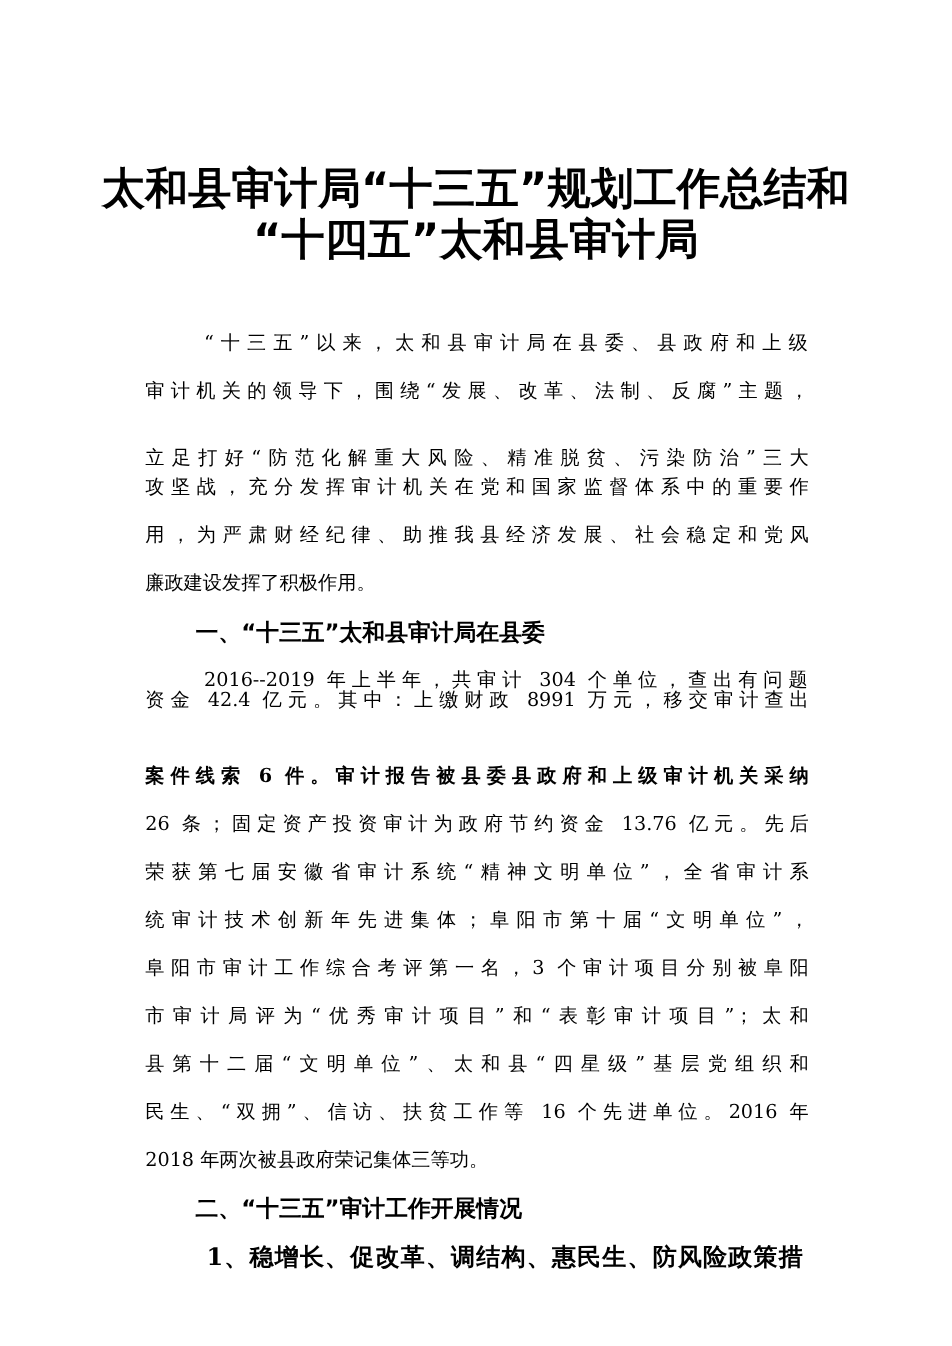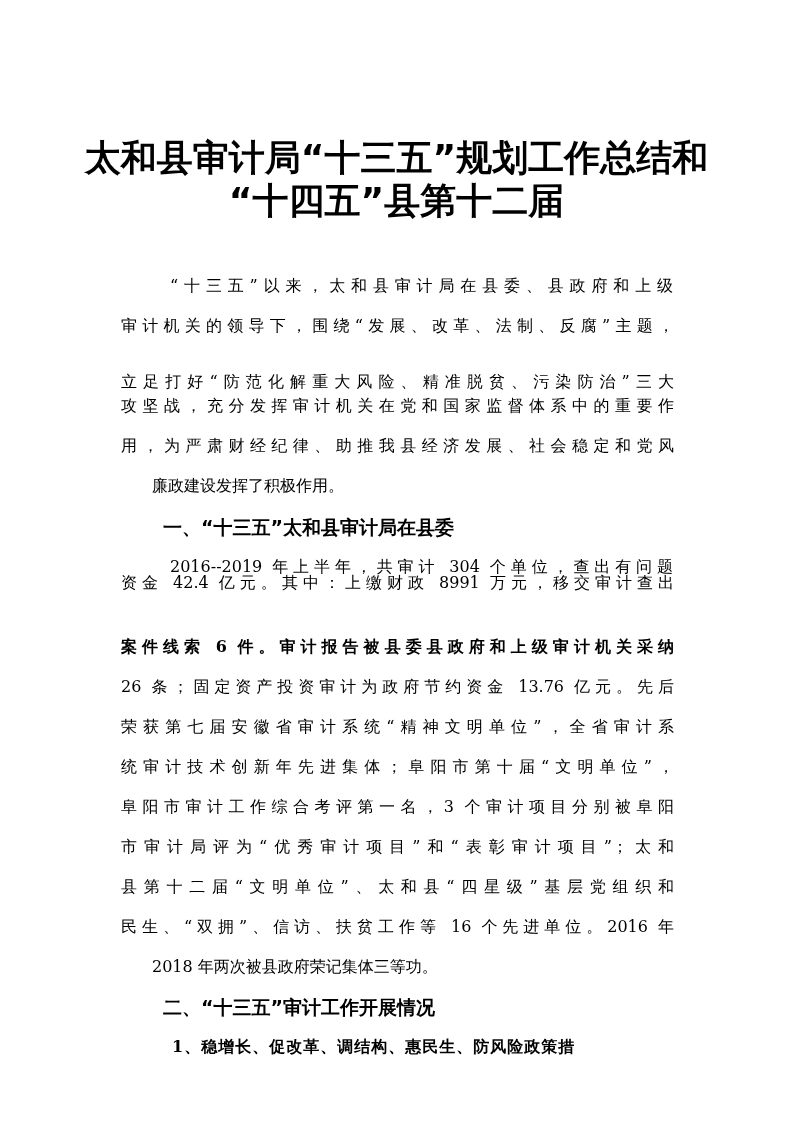--- a/index.html
+++ b/index.html
@@ -7,28 +7,28 @@
          font-family: "DejaVu Serif", "Liberation Serif", serif; color:#000; }
   .title { position:absolute; left:0; width:793px; text-align:center;
            font-family:"DejaVu Sans", "Liberation Sans", sans-serif; font-weight:bold;
            font-size:36px; line-height:40px; letter-spacing:0px; }
   .t1 { top:138px; }
   .t2 { top:181px; }
   .line { position:absolute; left:121px; width:553px; font-size:16px; line-height:40px;
           white-space:nowrap; text-align:justify; text-align-last:justify; }
   .h { position:absolute; font-family:"DejaVu Sans", "Liberation Sans", sans-serif;
        font-weight:bold; font-size:19px; line-height:40px; white-space:nowrap; }
-  .last { text-align-last:left;margin-left:31px; }
+  .last { text-align-last:left; }
 </style>
 </head>
 <body>
 
 <div>
   <div class="title t1">太和县审计局“十三五”规划工作总结和</div>
-  <div class="title t2">“十四五”县第十二届</div>
+  <div class="title t2">“十四五”太和县审计局</div>
 
   <div>
     <div class="line" style="top:266px; left:170px; width:503px;">“十三五”以来，太和县审计局在县委、县政府和上级</div>
     <div class="line" style="top:306px;">审计机关的领导下，围绕“发展、改革、法制、反腐”主题，</div>
     <div class="line" style="top:346px;margin-top:16px;">立足打好“防范化解重大风险、精准脱贫、污染防治”三大</div>
     <div class="line" style="top:386px;">攻坚战，充分发挥审计机关在党和国家监督体系中的重要作</div>
     <div class="line" style="top:426px;">用，为严肃财经纪律、助推我县经济发展、社会稳定和党风</div>
     <div class="line last" style="top:466px;">廉政建设发挥了积极作用。</div>
   </div>
 
@@ -42,14 +42,14 @@
     <div class="line" style="top:707px;">荣获第七届安徽省审计系统“精神文明单位”，全省审计系</div>
     <div class="line" style="top:747px;">统审计技术创新年先进集体；阜阳市第十届“文明单位”，</div>
     <div class="line" style="top:787px;">阜阳市审计工作综合考评第一名，3 个审计项目分别被阜阳</div>
     <div class="line" style="top:827px;">市审计局评为“优秀审计项目”和“表彰审计项目”；太和</div>
     <div class="line" style="top:867px;">县第十二届“文明单位”、太和县“四星级”基层党组织和</div>
     <div class="line" style="top:907px;">民生、“双拥”、信访、扶贫工作等 16 个先进单位。2016 年</div>
     <div class="line last" style="top:947px;">2018 年两次被县政府荣记集体三等功。</div>
   </div>
 
   <div class="h" style="top:987px; left:163px;">二、“十三五”审计工作开展情况</div>
-  <div class="h" style="top:1027px; left:172px; font-family:'DejaVu Serif','Liberation Serif',serif; font-size:16px; letter-spacing:1px;">1、稳增长、促改革、调结构、惠民生、防风险政策措</div>
+  <div class="h" style="top:1027px; left:172px; font-family:'DejaVu Serif','Liberation Serif',serif; font-size:20px; letter-spacing:1px;">1、稳增长、促改革、调结构、惠民生、防风险政策措</div>
 </div>
 
 </body></html>

